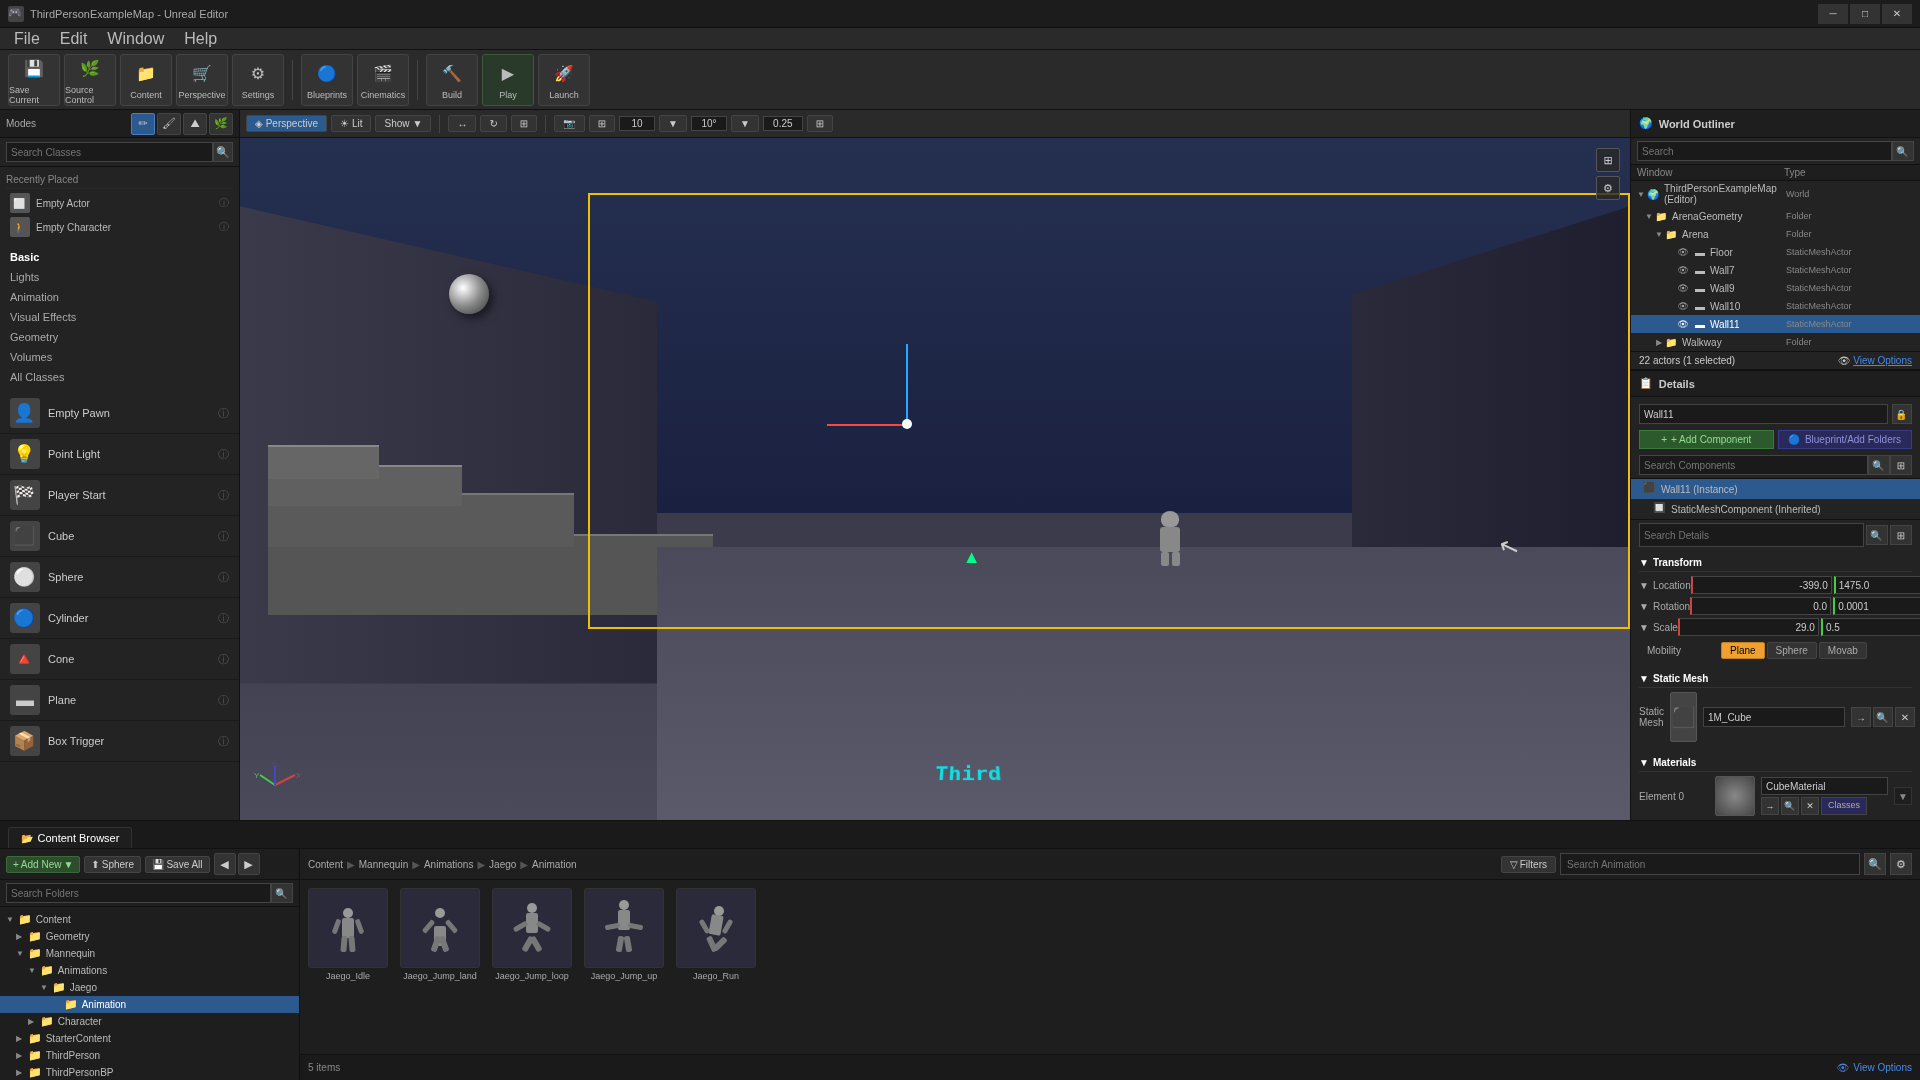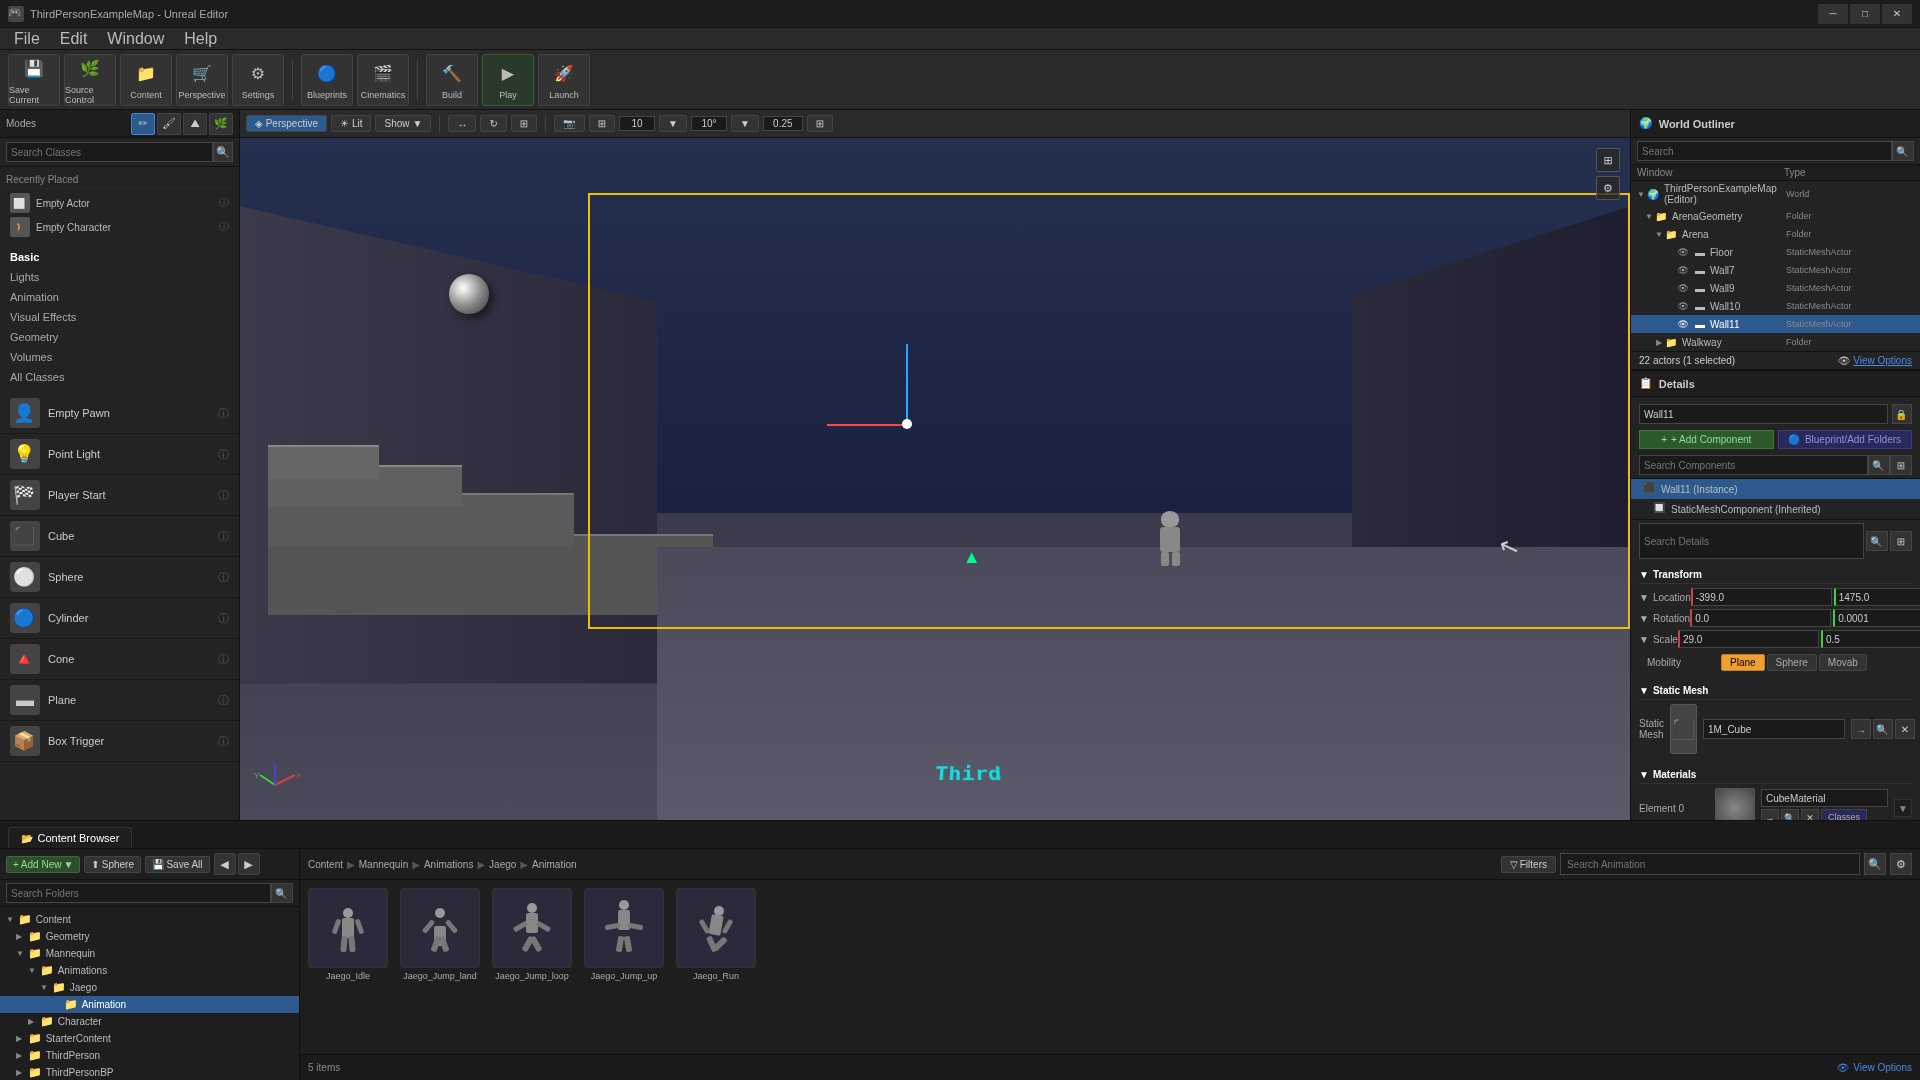--- a/index.html
+++ b/index.html
@@ -111,21 +111,21 @@
     .det-comp-icon { width: 14px; height: 14px; font-size: 10px; }
     .det-comp-label { flex: 1; }
 
     .transform-section { padding: 4px 8px; }
     .transform-title { font-size: 10px; font-weight: bold; color: #fff; padding: 3px 0; border-bottom: 1px solid #333; margin-bottom: 4px; display: flex; align-items: center; gap: 4px; }
 
     .transform-row { display: flex; align-items: center; margin-bottom: 3px; }
     .transform-label { width: 70px; font-size: 10px; color: #aaa; display: flex; align-items: center; gap: 4px; }
     .transform-inputs { display: flex; gap: 2px; flex: 1; }
     .transform-input { flex: 1; background: #1a1a1a; border: 1px solid #444; color: #ccc; padding: 1px 3px; font-size: 10px; height: 18px; min-width: 0; }
-    .transform-input.x { border-left: 2px solid #c44; }
+    .transform-input.x { border-left: 2px solid #c44; text-align: right; }
     .transform-input.y { border-left: 2px solid #4c4; }
 
     .mobility-row { display: flex; align-items: center; padding: 3px 8px; gap: 4px; }
     .mobility-label { width: 70px; font-size: 10px; color: #aaa; }
     .mobility-btns { display: flex; gap: 2px; }
     .mob-btn { padding: 2px 8px; background: #333; border: 1px solid #444; color: #aaa; font-size: 10px; cursor: pointer; border-radius: 2px; }
     .mob-btn.active { background: #f0a030; border-color: #c08020; color: #000; }
 
     .static-mesh-section { padding: 4px 8px; }
     .sm-header { font-size: 10px; font-weight: bold; color: #fff; padding: 3px 0; border-bottom: 1px solid #333; margin-bottom: 4px; display: flex; align-items: center; gap: 4px; }
@@ -599,21 +599,21 @@
           <div class="det-component-item selected">
             <span class="det-comp-icon">⬛</span>
             <span class="det-comp-label">Wall11 (Instance)</span>
           </div>
           <div class="det-component-item" style="padding-left:22px;">
             <span class="det-comp-icon">🔲</span>
             <span class="det-comp-label">StaticMeshComponent (Inherited)</span>
           </div>
 
           <div style="display:flex;align-items:center;padding:3px 8px;gap:2px;border-top:1px solid #111;">
-            <input type="text" style="flex: 1 1 0%; background: rgb(26, 26, 26); border: 1px solid rgb(68, 68, 68); color: rgb(204, 204, 204); padding: 2px 4px; font-size: 10px; height: 36px;" placeholder="Search Details">
+            <input type="text" style="flex: 1 1 0%; background: rgb(26, 26, 26); border: 1px solid rgb(68, 68, 68); color: rgb(204, 204, 204); padding: 2px 4px; font-size: 10px; height: 24px;" placeholder="Search Details">
             <div style="width:22px;height:20px;background:#333;border:1px solid #444;display:flex;align-items:center;justify-content:center;font-size:10px;cursor:pointer;">🔍</div>
             <div style="width:22px;height:20px;background:#333;border:1px solid #444;display:flex;align-items:center;justify-content:center;font-size:10px;cursor:pointer;">⊞</div>
           </div>
 
           <div class="transform-section">
             <div class="transform-title">
               <span>▼</span>
               <span>Transform</span>
             </div>
             <div class="transform-row">

